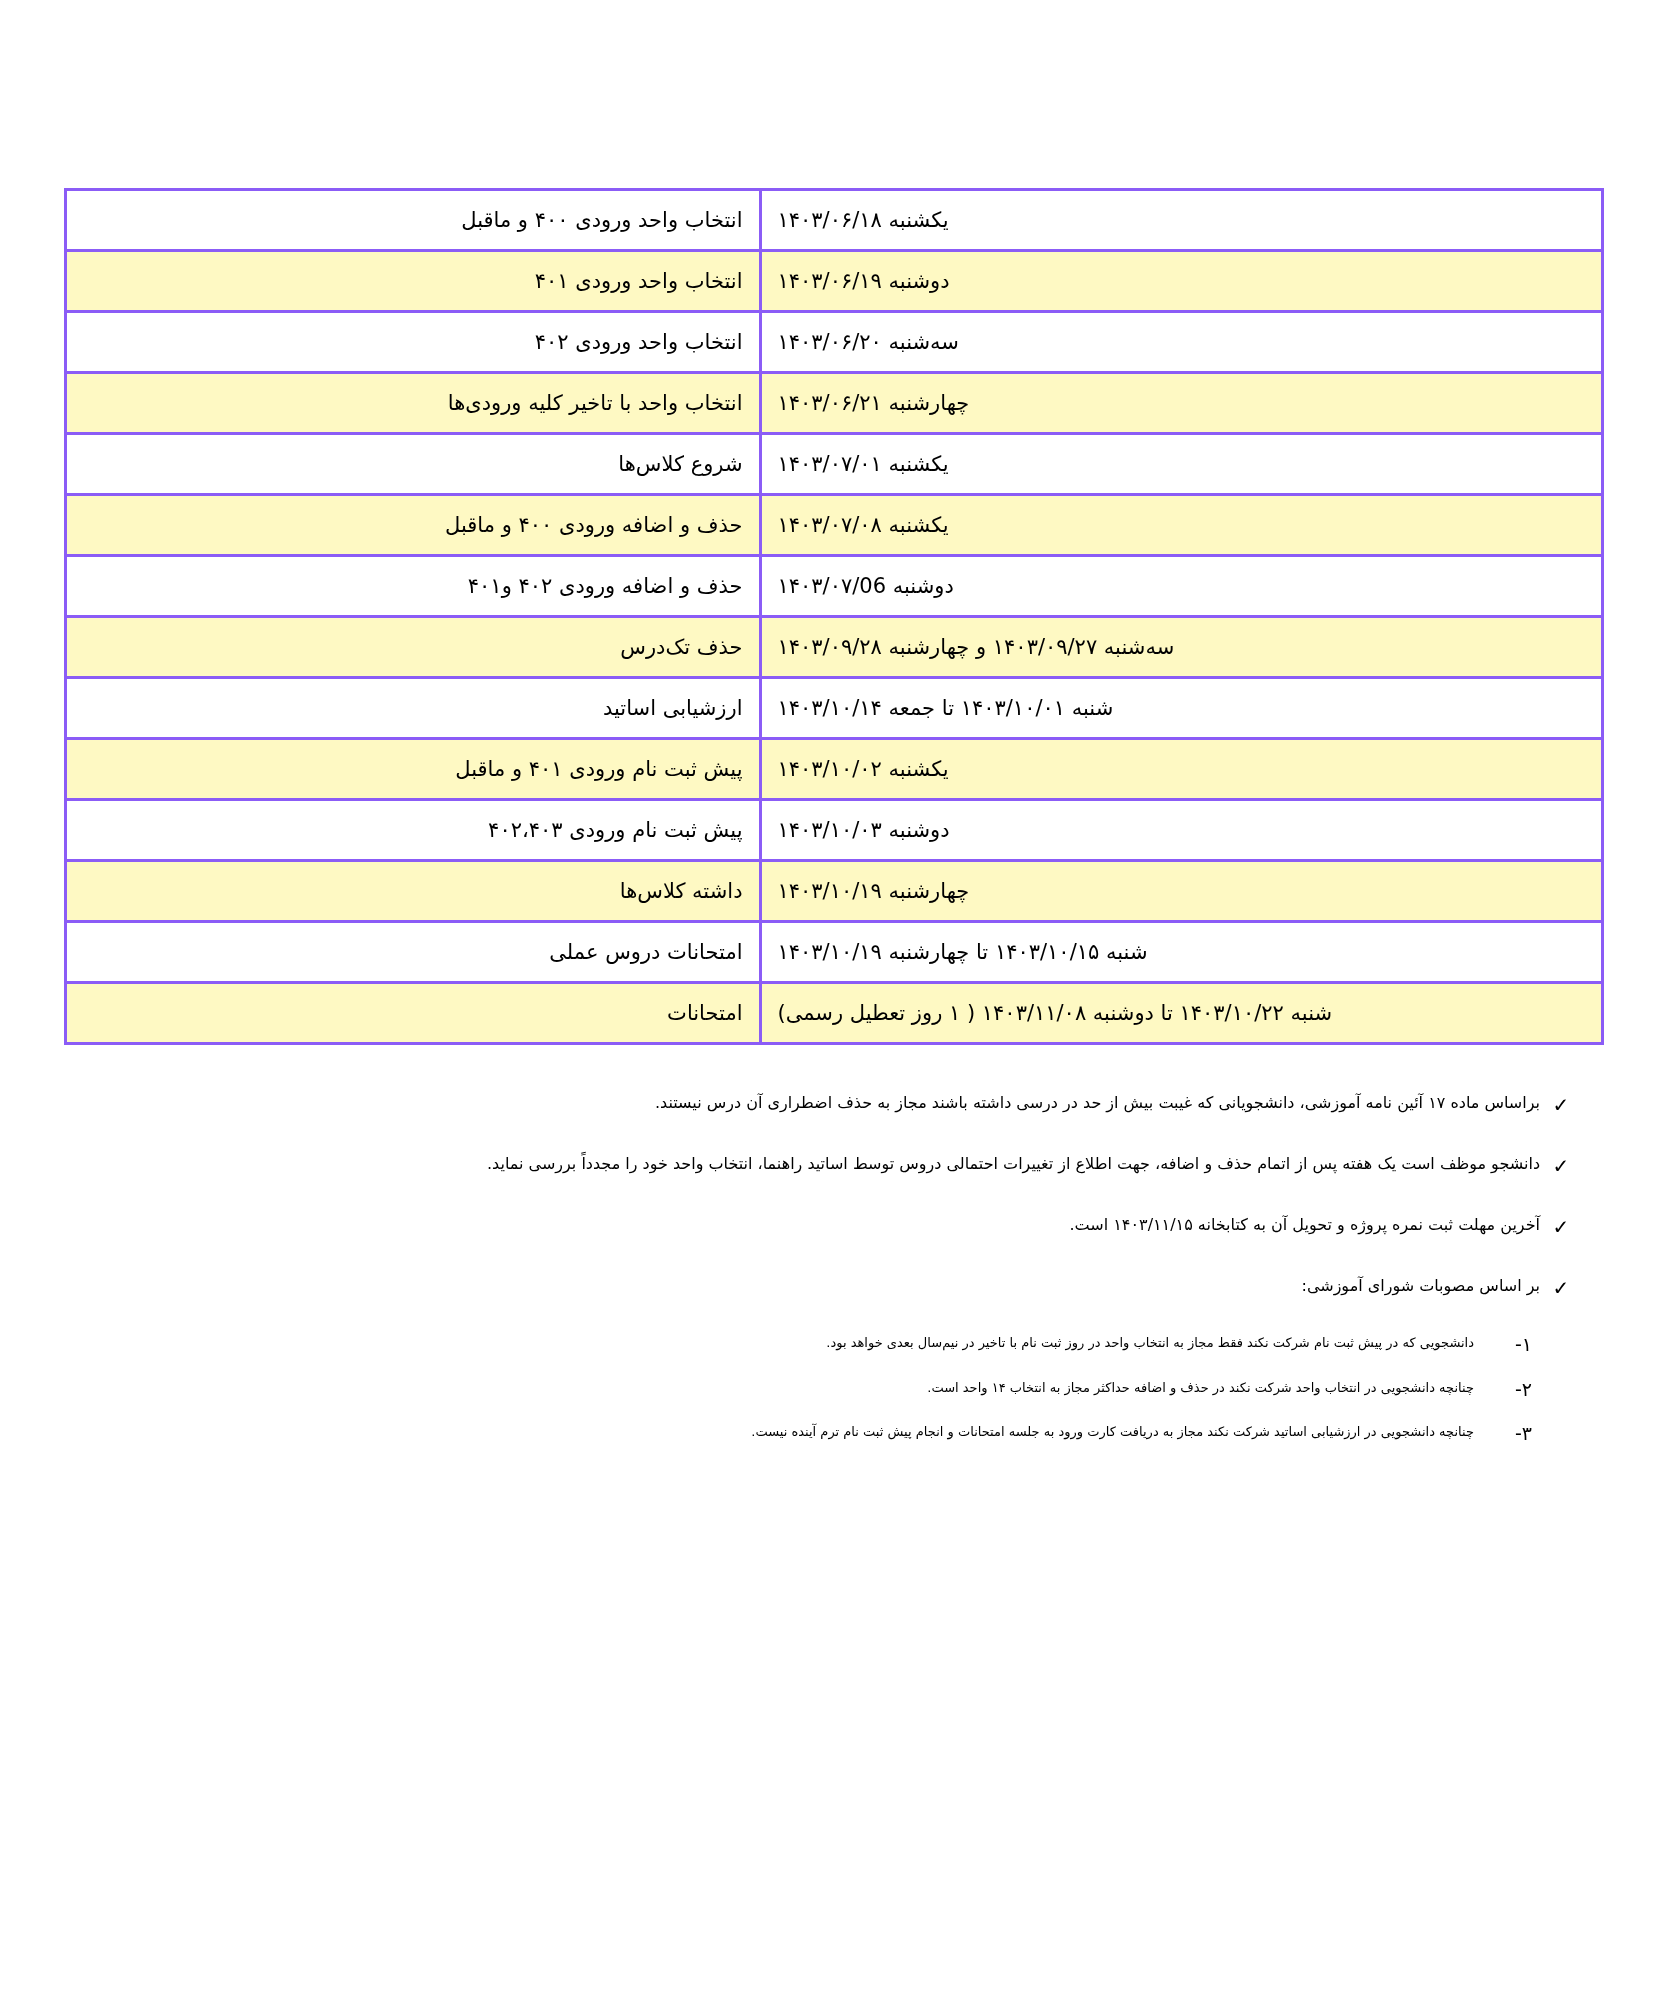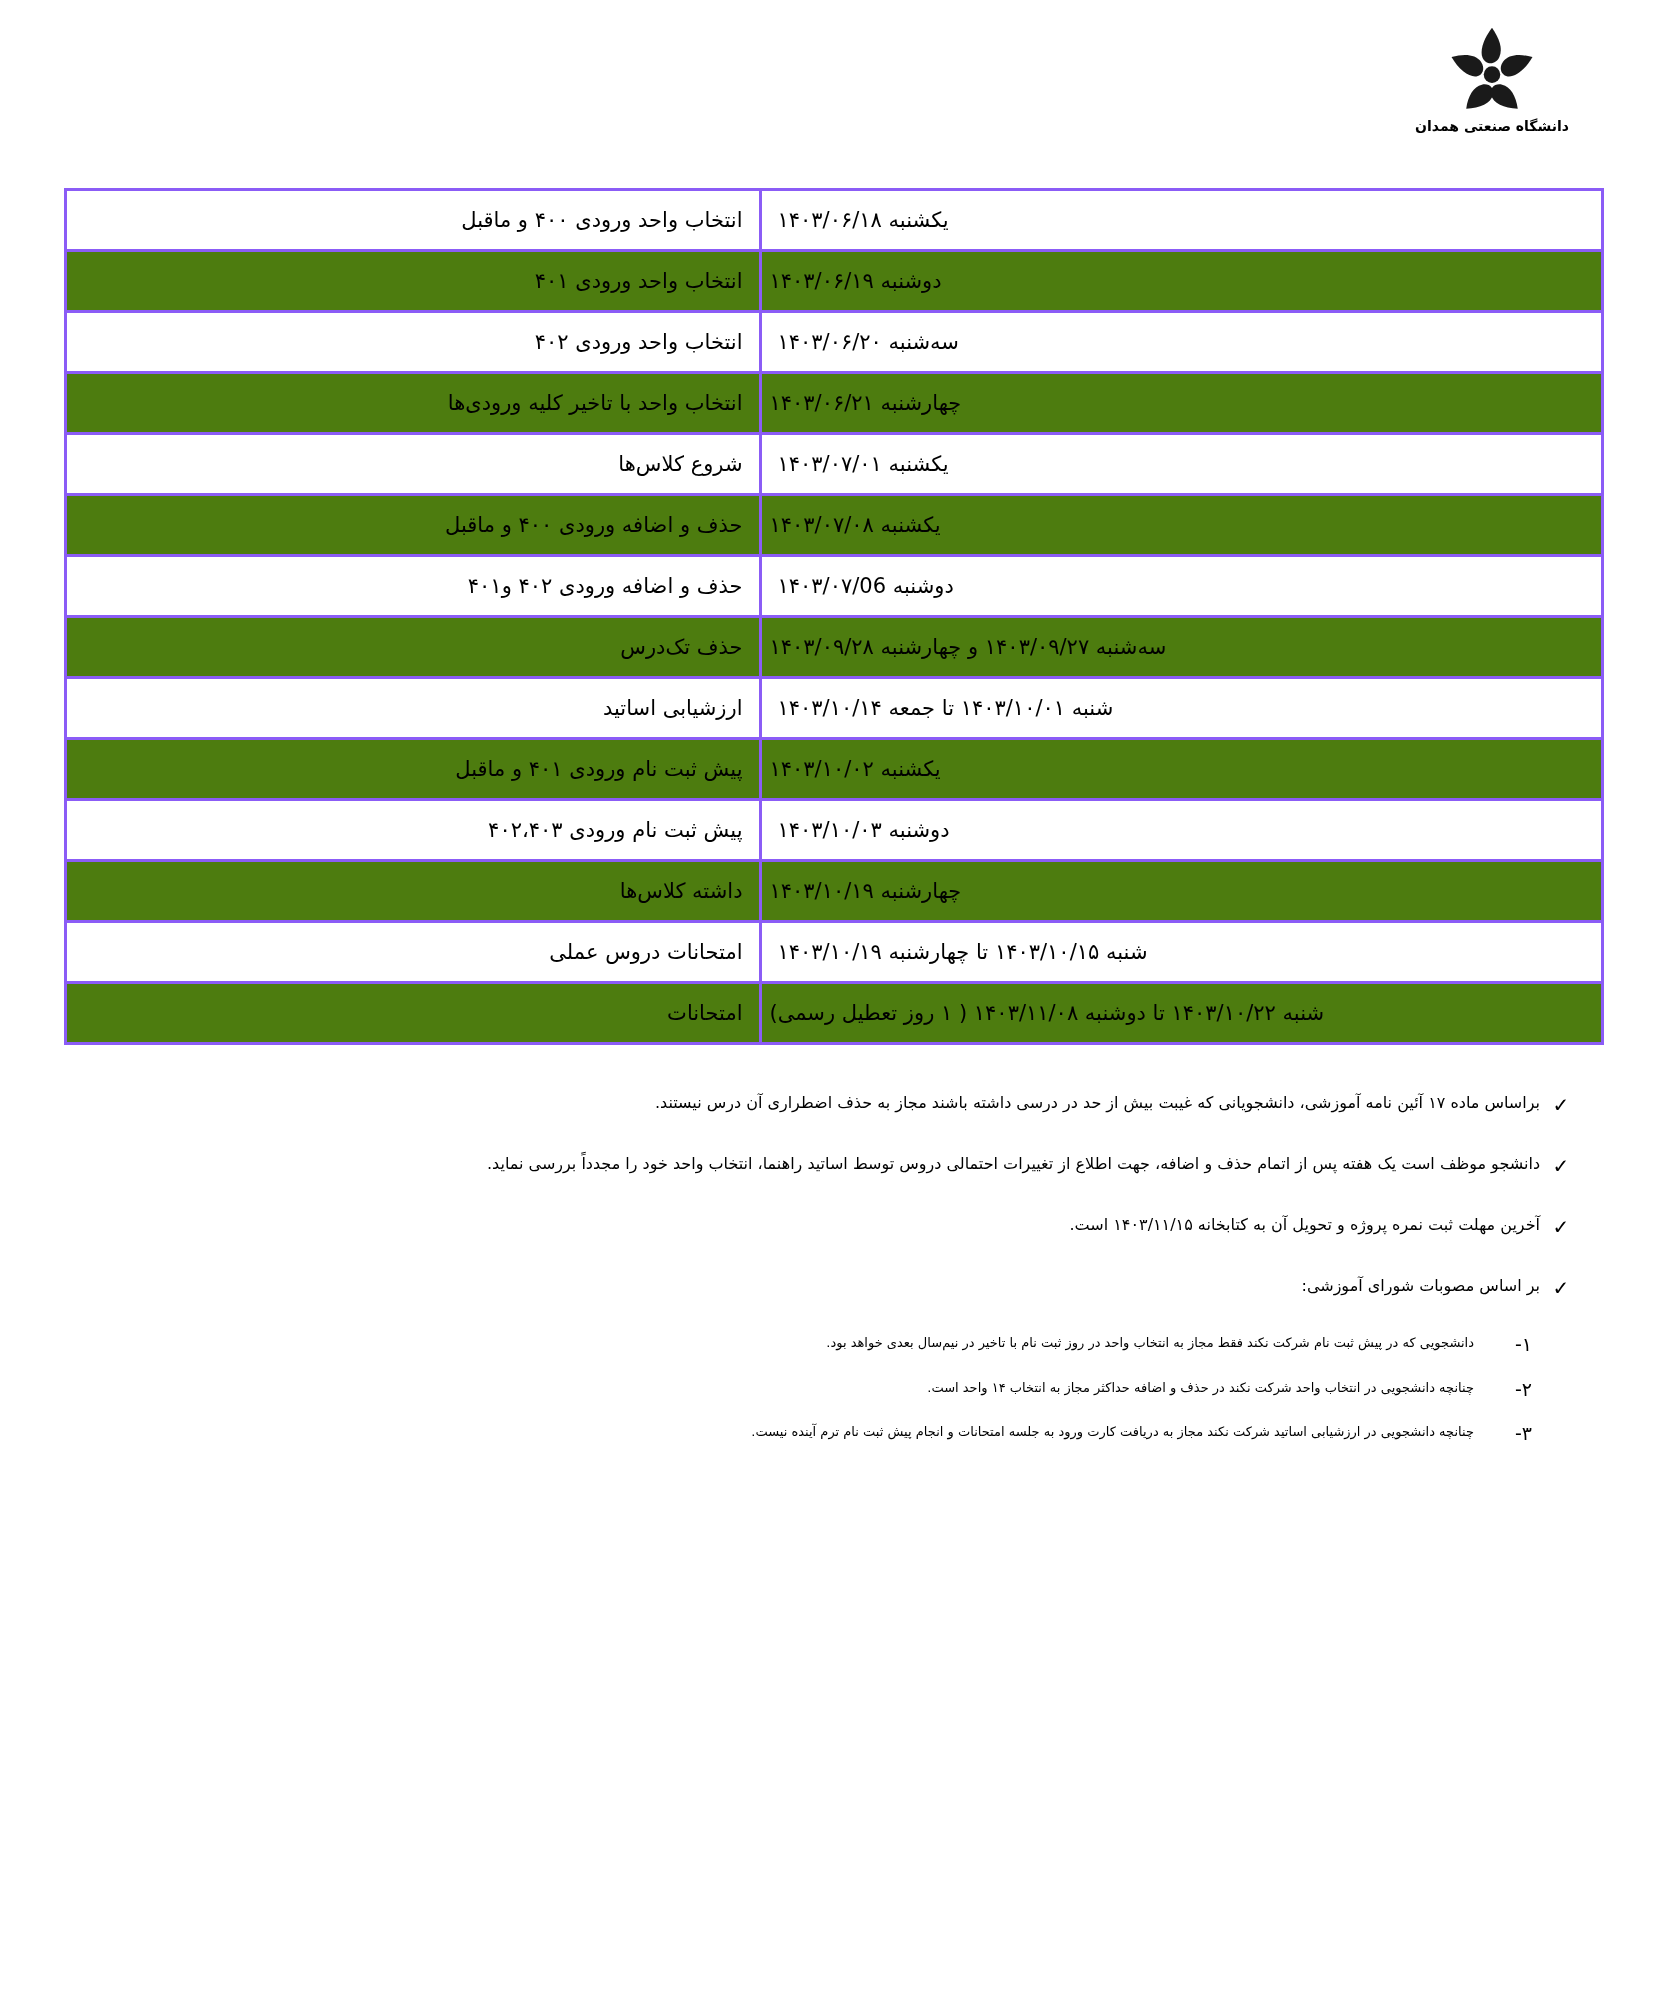--- a/index.html
+++ b/index.html
@@ -85,22 +85,21 @@
   td.c-event {
     width: 660px;
     text-align: right;
     padding-right: 22px;
   }
   td.c-date {
     text-align: left;
     padding-left: 24px;
   }
   tr.shaded td {
-    background: #4d7c0f;
-    padding-left: 8px;
+    background: #fef9c3;
   }
   tr.plain td {
     background: #ffffff;
   }
 
   
   .notes {
     margin: 42px 30px 0 55px;
   }
   .note-row {
@@ -149,35 +148,20 @@
   }
 </style>
 </head>
 <body>
 
 <div class="page">
 
   <div class="header">
 
 
-    <div class="logo-block">
-      <span class="logo-mark">
-        <svg class="logo-mark" viewBox="0 0 100 100" xmlns="http://www.w3.org/2000/svg" aria-hidden="true">
-          <g fill="#1a1a1a">
-            <path d="M50 4 C58 16 62 26 58 36 C55 43 47 45 42 40 C36 34 38 20 50 4 Z"></path>
-            <path d="M6 36 C20 32 32 33 38 41 C43 48 40 56 33 57 C25 58 14 50 6 36 Z"></path>
-            <path d="M94 36 C86 50 75 58 67 57 C60 56 57 48 62 41 C68 33 80 32 94 36 Z"></path>
-            <path d="M22 92 C24 78 30 68 39 66 C47 64 53 70 51 77 C49 86 37 92 22 92 Z"></path>
-            <path d="M78 92 C63 92 51 86 49 77 C47 70 53 64 61 66 C70 68 76 78 78 92 Z"></path>
-            <circle cx="50" cy="55" r="9"></circle>
-          </g>
-        </svg>
-      </span>
-      <div class="logo-caption">دانشگاه صنعتی همدان</div>
-    </div>
 
   </div>
 
   <table class="calendar">
     <tbody>
         <tr class="plain">
           <td class="c-date">یکشنبه ۱۴۰۳/۰۶/۱۸</td>
           <td class="c-event">انتخاب واحد ورودی ۴۰۰ و ماقبل</td>
         </tr>
         <tr class="shaded">

